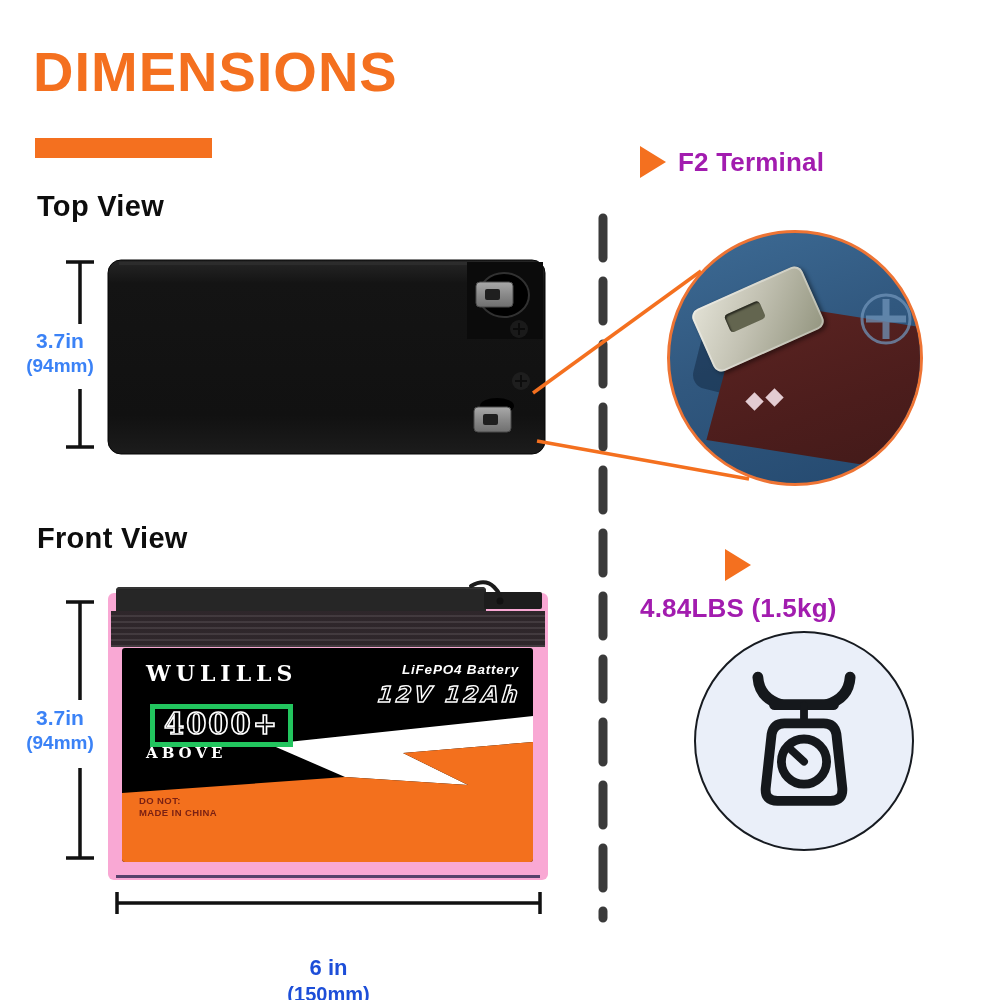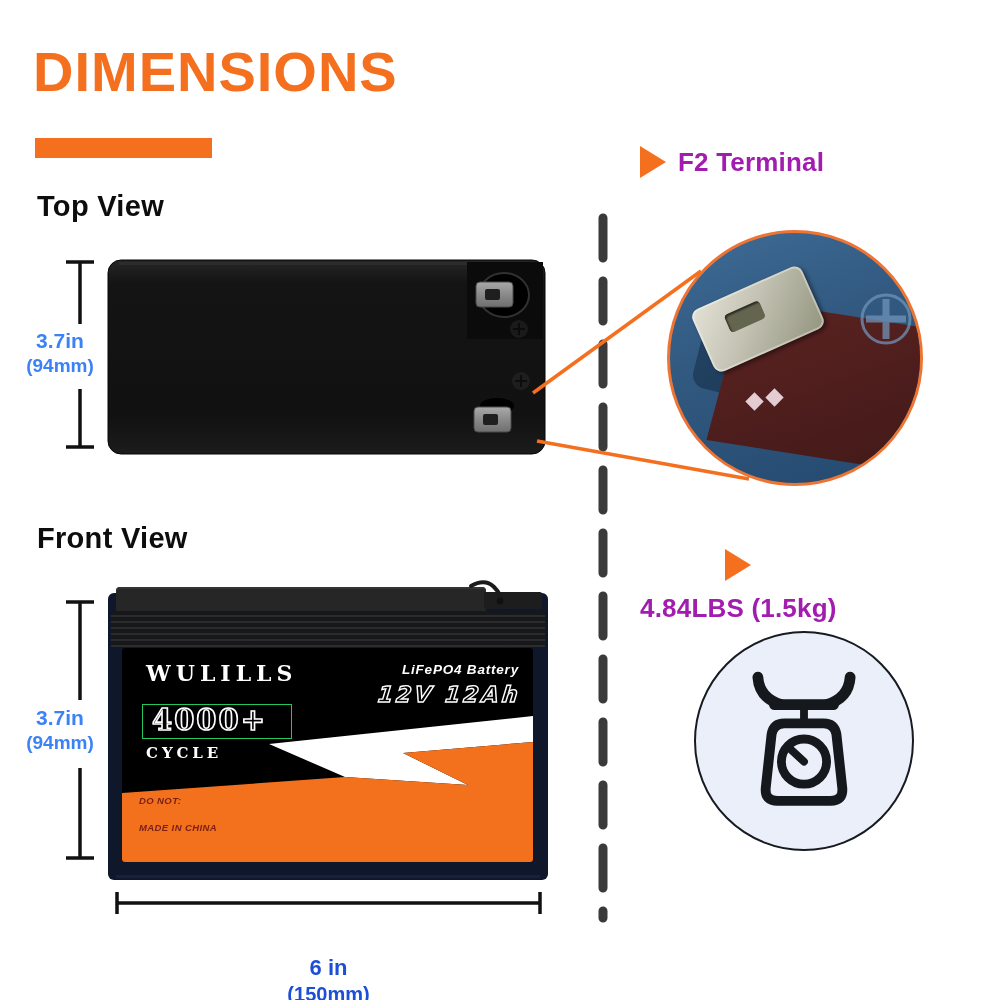--- a/index.html
+++ b/index.html
@@ -40,41 +40,41 @@
   #inset-sticker { left:54px; top:80px; width:205px; height:145px; background:linear-gradient(150deg,#5c2422 0%, #4c1d1c 60%, #421a19 100%); transform:rotate(9deg) skewX(-6deg); }
   #inset-tab { left:28px; top:52px; width:120px; height:68px; transform:rotate(-24deg); border-radius:9px;
       background:linear-gradient(135deg,#e3e2d6 0%, #c2c1b2 45%, #93957f 100%); box-shadow:2px 3px 4px rgba(0,0,0,0.45), inset 0 0 0 2px rgba(255,255,255,0.35); }
   #inset-tab-slot { left:30px; top:17px; width:38px; height:19px; background:#63654f; border-radius:4px; box-shadow:inset 1px 2px 2px rgba(0,0,0,0.6); }
   .prong { width:13px; height:13px; background:#e3ccd2; transform:rotate(45deg); }
   #prong-1 { left:78px; top:162px; }
   #prong-2 { left:98px; top:158px; }
   #inset-plus { left:188px; top:58px; width:56px; height:56px; opacity:0.75; }
 
   
-  #front-battery { left:108px; top:593px; width:440px; height:287px; background:#0f172a; border-radius:6px; }
+  #front-battery { left:108px; top:593px; width:440px; height:287px; background:#f9a8d4; border-radius:6px; }
   #fb-lid { left:8px; top:-6px; width:370px; height:24px; background:#262626; border-radius:4px 4px 0 0; box-shadow:inset 0 2px 0 #343434; }
   #fb-lid-step { left:376px; top:-1px; width:58px; height:17px; background:#1d1d1d; border-radius:2px; }
   #fb-ridges { left:3px; top:18px; width:434px; height:36px; background:repeating-linear-gradient(180deg,#181818 0 4px, #2e2e2e 4px 6px); opacity:0.9; }
   #fb-bottom-strip { left:8px; bottom:2px; width:424px; height:3px; background:#20204a; opacity:0.75; }
   #fb-label { left:14px; top:55px; width:411px; height:214px; background:#000; border-radius:3px; overflow:hidden; }
   #fb-bolt-svg { left:0; top:0; width:411px; height:214px; }
 
   #label-brand { left:24px; top:12px; font-family:"DejaVu Serif", serif; font-weight:700; font-size:22px; letter-spacing:5px; color:#fff; }
   #label-chem  { right:14px; top:14px; font-style:italic; font-weight:700; font-size:13.5px; letter-spacing:0.8px; color:#fff; }
   #label-rating { right:12px; top:34px; font-family:"DejaVu Sans", sans-serif; font-style:italic; font-weight:700; font-size:22px; letter-spacing:3px;
       color:rgba(0,0,0,0); -webkit-text-stroke:1.4px #ffffff; transform:skewX(-6deg); }
-  #label-cycle-box { left:20px; top:56px; border:1px solid #22c55e; padding:0px 24px 2px 9px; }
+  #label-cycle-box { left:28px; top:56px; border:5px solid #22c55e; padding:0px 9px 2px 9px; }
   #label-cycle-count { font-family:"DejaVu Serif", serif; font-weight:700; font-size:29px; letter-spacing:2px; color:rgba(0,0,0,0); -webkit-text-stroke:1.6px #ffffff; line-height:31px; }
   #label-cycle-word { left:24px; top:96px; font-family:"DejaVu Serif", serif; font-weight:700; font-size:15px; letter-spacing:4px; color:#fff; }
 
-  #label-warning { left:17px; top:148px; color:#7B2113; font-style:italic; font-weight:700; font-size:9.5px; letter-spacing:0.4px; line-height:10.5px; }
+  #label-warning { left:17px; top:148px; color:#7B2113; font-weight:700; font-size:9.5px; letter-spacing:0.4px; line-height:10.5px; }
   #label-warning .warn-row { display:flex; }
   #label-warning .warn-head { width:57px; flex:none; }
   #label-warning .warn-items div { margin-bottom:0; }
-  #label-origin { margin-top:16px; }
+  #label-origin { margin-top:1px; }
 
   
   #weight-circle { left:694px; top:631px; width:220px; height:220px; border-radius:50%; background:#EAEFF9; border:2px solid #171b21; }
 
   
   #measure-svg { left:0; top:0; width:1000px; height:1000px; pointer-events:none; }
 </style>
 </head>
 <body>
 
@@ -153,21 +153,21 @@
     <svg class="abs" id="fb-bolt-svg" viewBox="0 0 411 214">
       <polygon points="147,96 411,68 411,94 281,105 346,137 223,129" fill="#ffffff"></polygon>
       <polygon points="0,145 223,129 346,137 281,105 411,94 411,214 0,214" fill="#F3701D"></polygon>
     </svg>
     <div class="abs" id="label-brand">WULILLS</div>
     <div class="abs" id="label-chem">LiFePO4 Battery</div>
     <div class="abs" id="label-rating">12V 12Ah</div>
     <div class="abs" id="label-cycle-box">
       <span id="label-cycle-count">4000+</span>
     </div>
-    <div class="abs" id="label-cycle-word">CYCLE</div>
+    <div class="abs" id="label-cycle-word">ABOVE</div>
     <div class="abs" id="label-warning">
       <div class="warn-row">
         <span class="warn-head">DO NOT:</span>
       </div>
       <div id="label-origin">MADE IN CHINA</div>
     </div>
   </div>
   <div class="abs" id="fb-bottom-strip"></div>
 </div>
 

